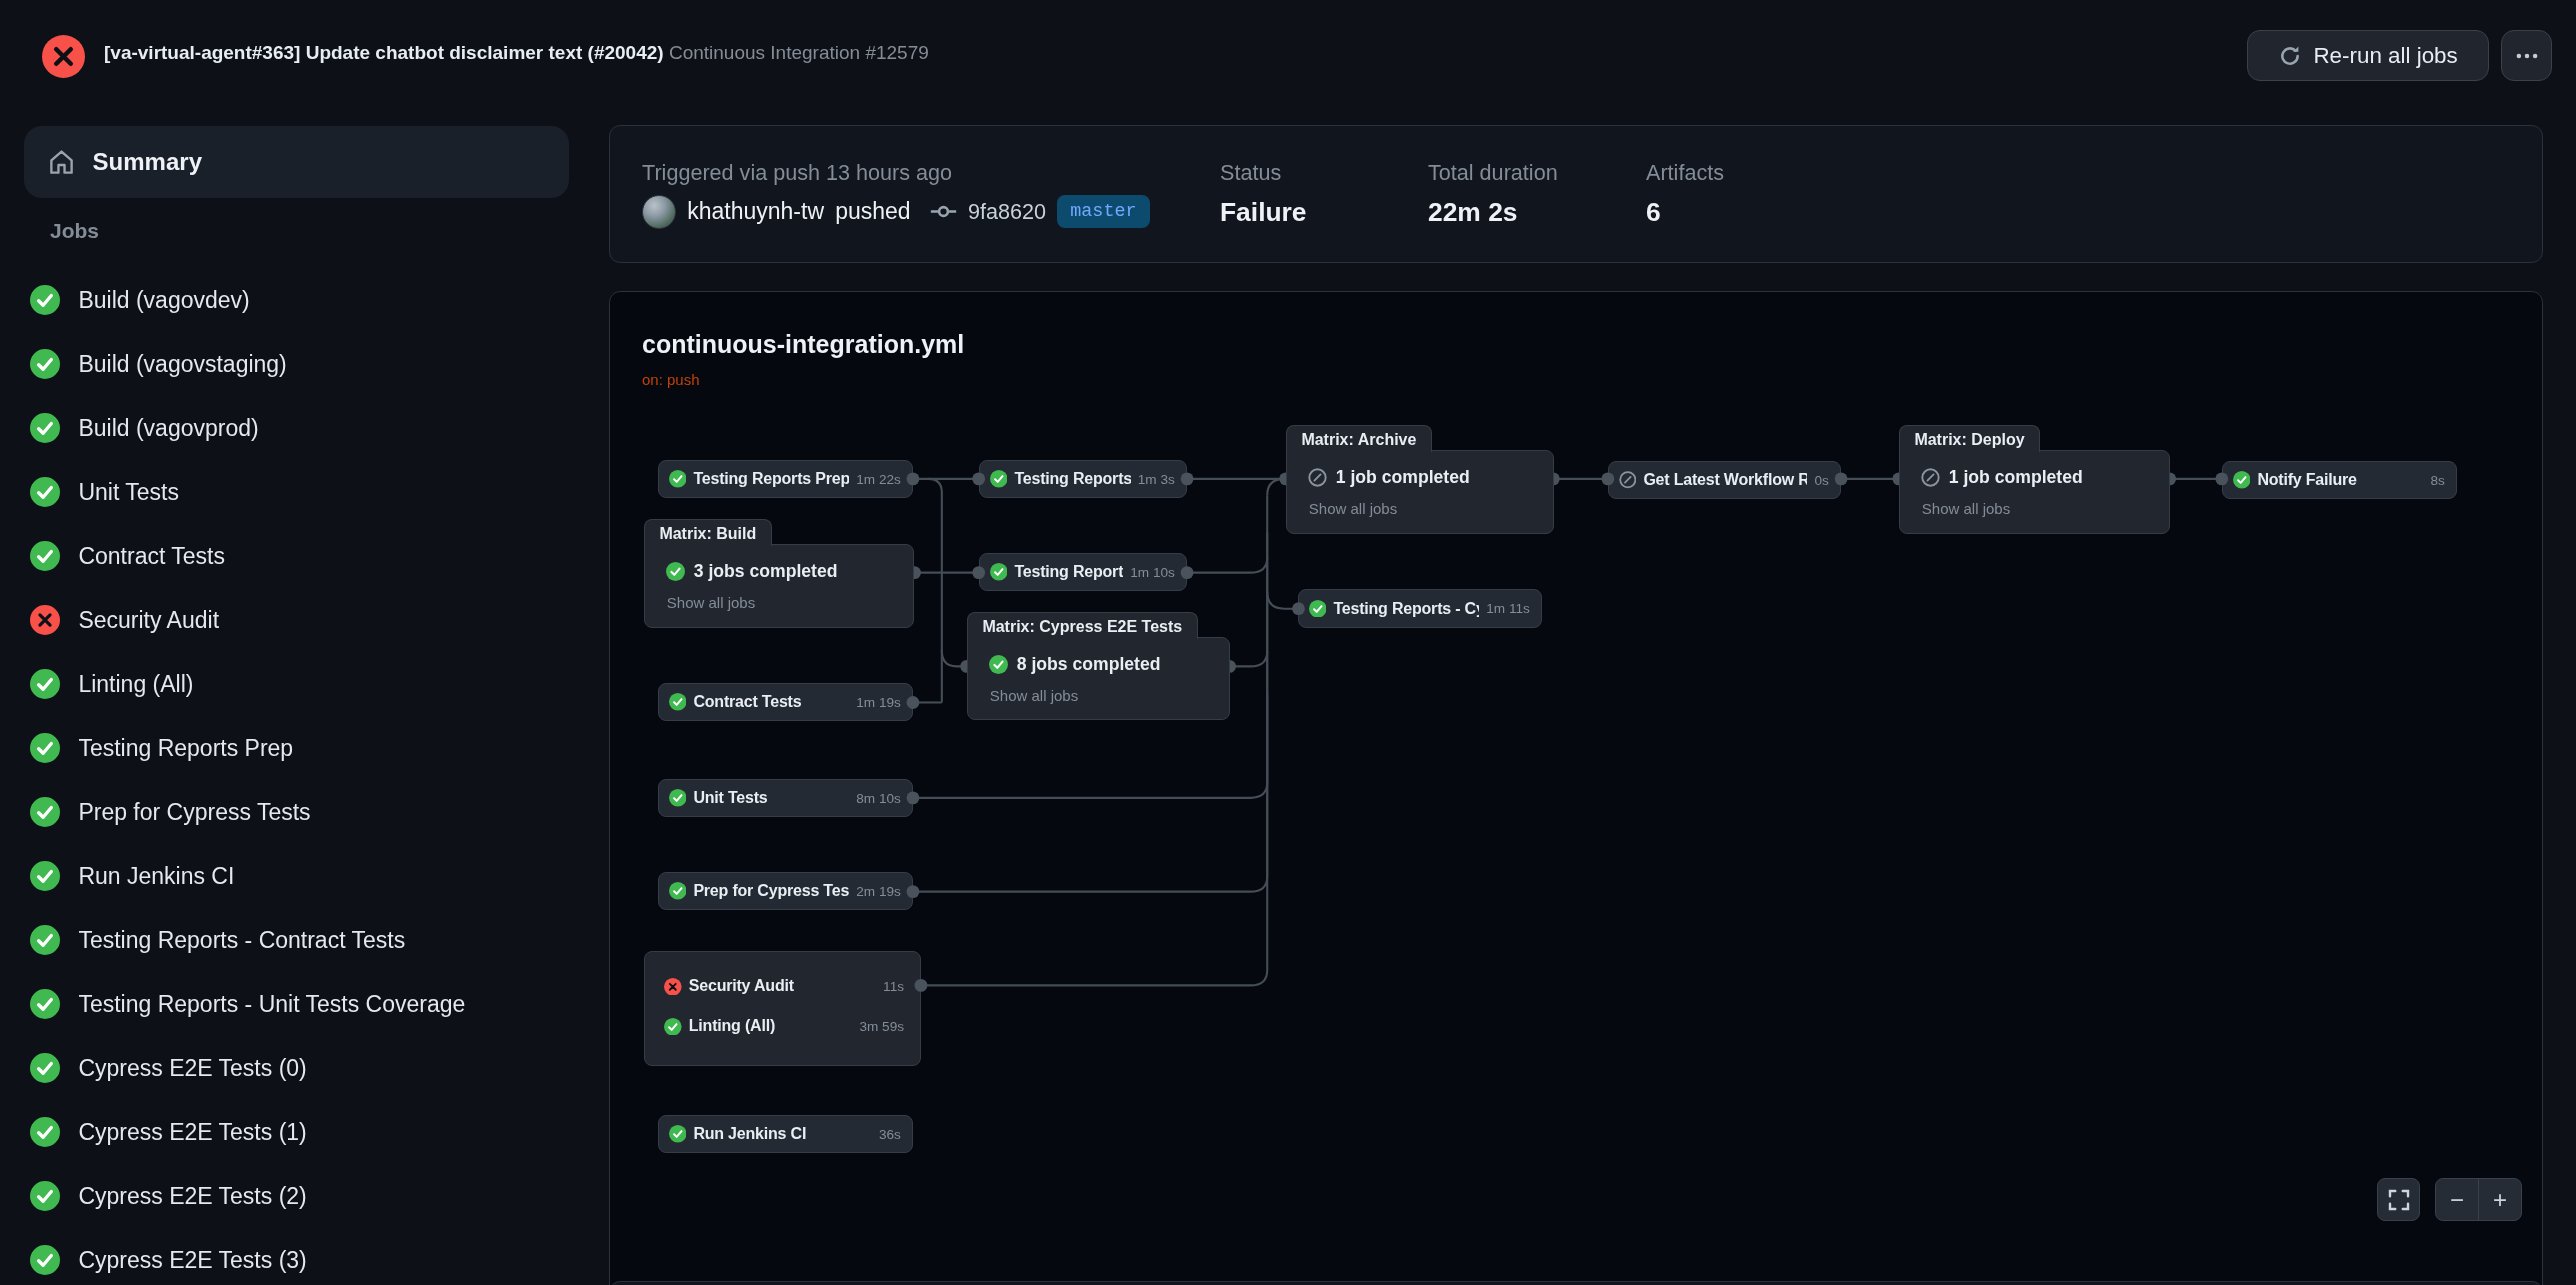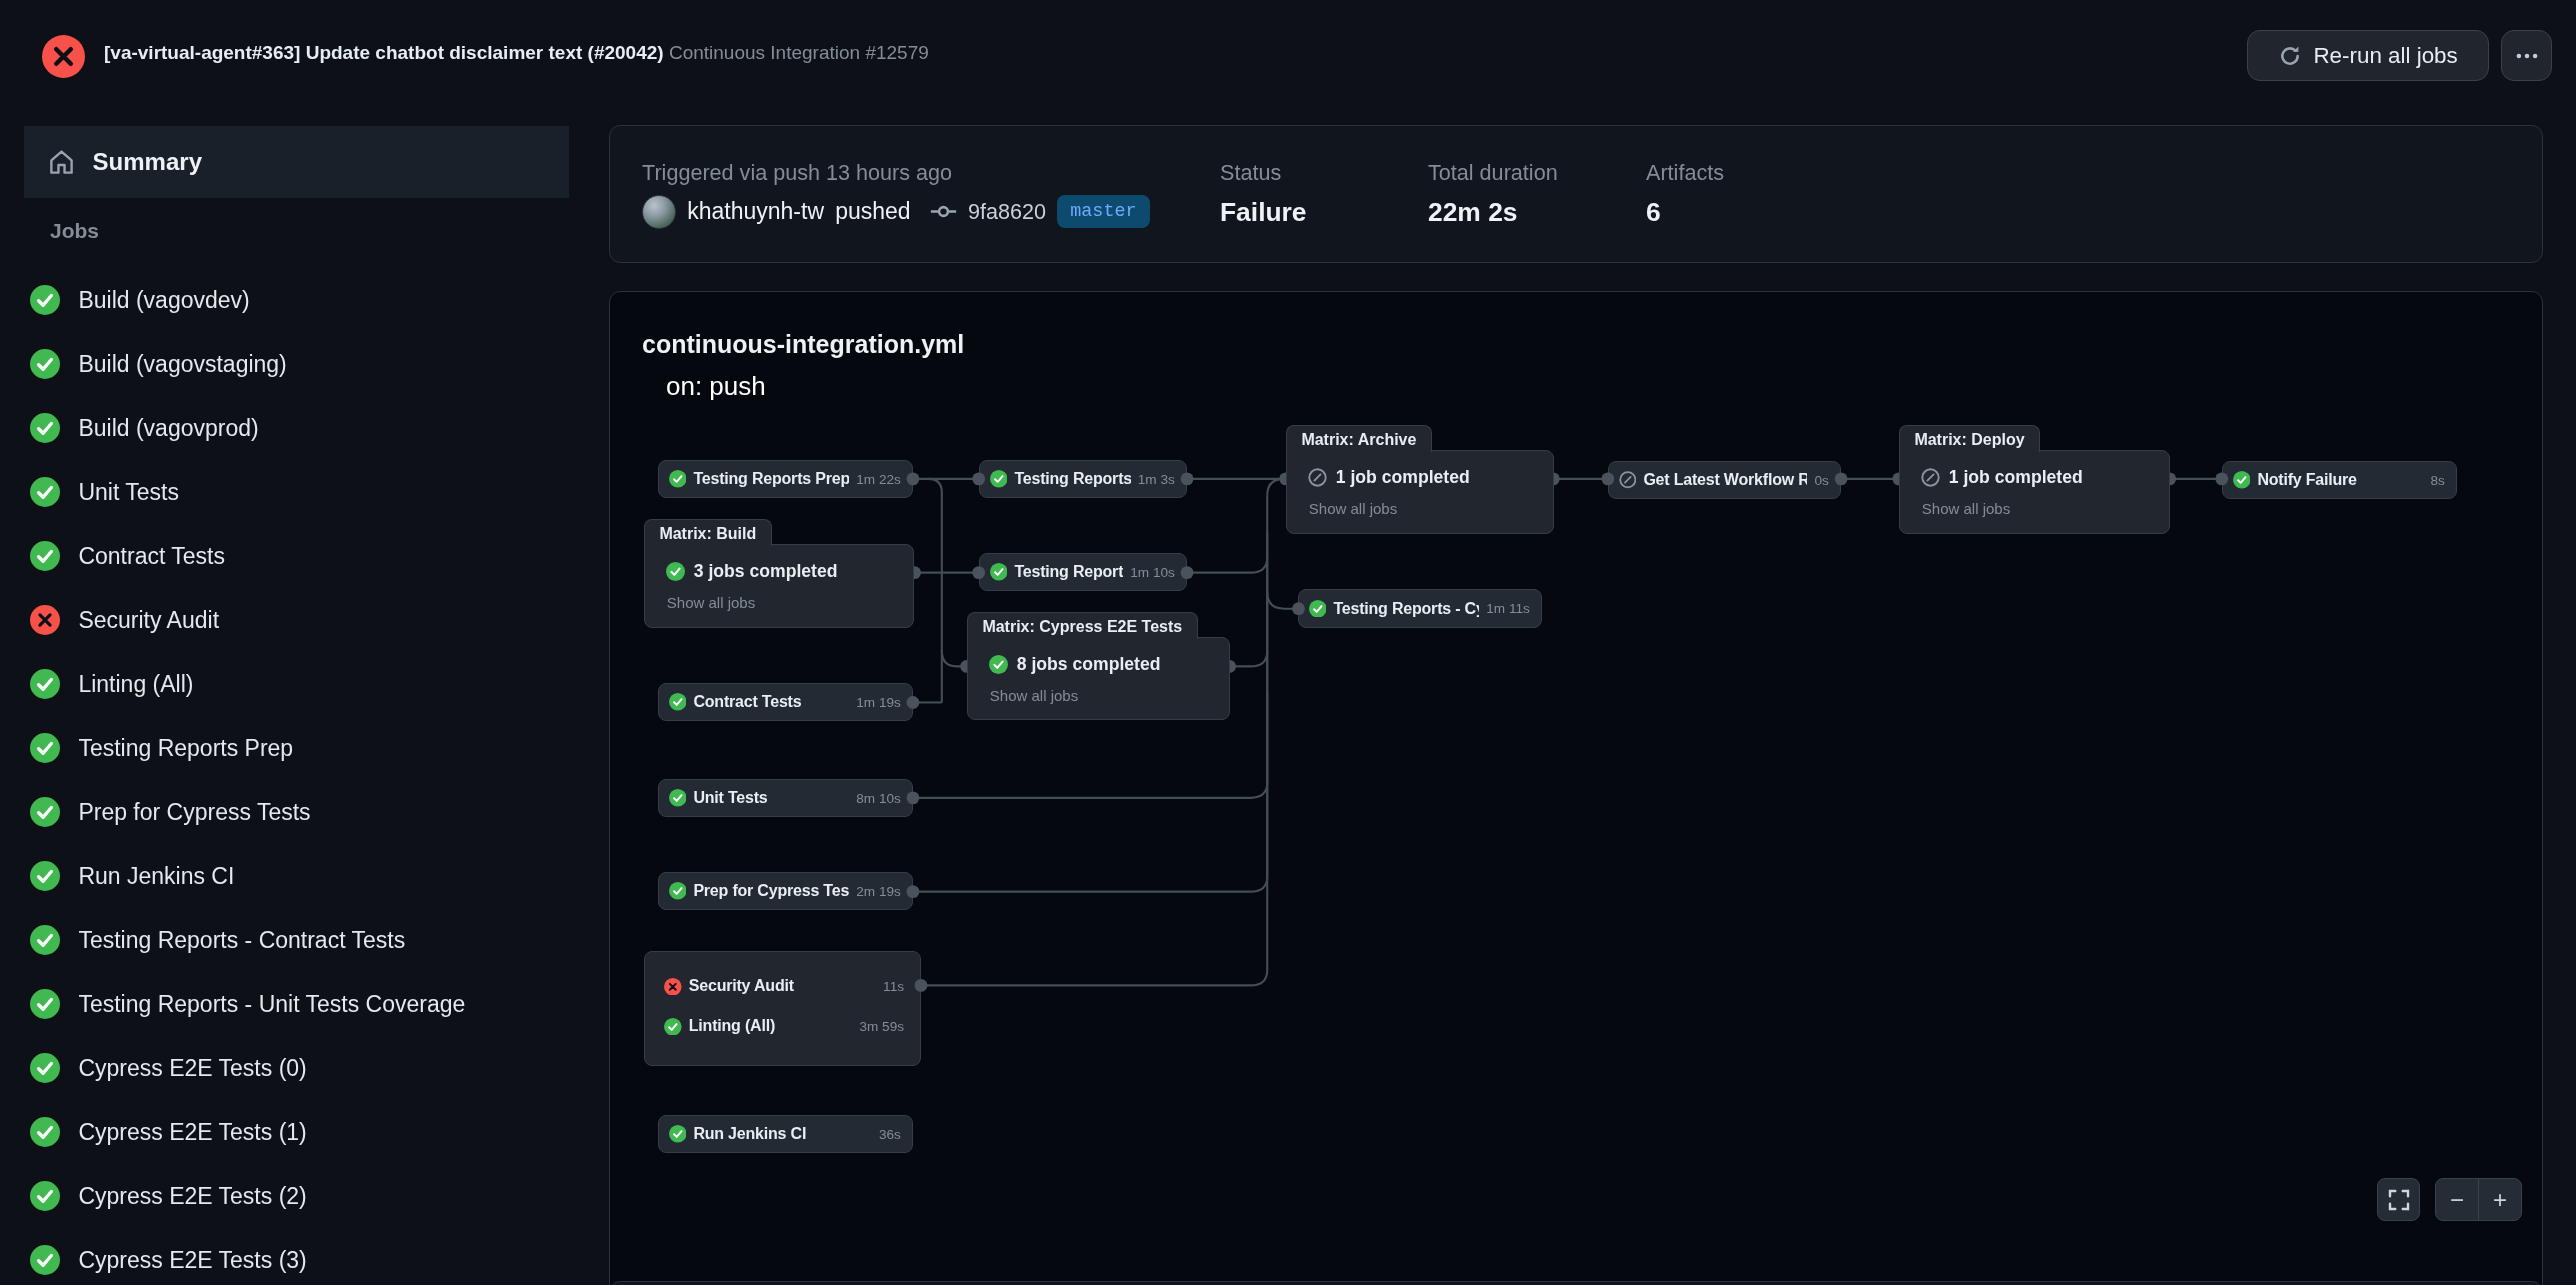--- a/index.html
+++ b/index.html
@@ -12,21 +12,21 @@
   .hdr-title{position:absolute;left:104px;top:42px;font-size:19px;font-weight:bold;white-space:nowrap;}
   .hdr-sub{font-weight:normal;color:#848d97;}
   .btn{position:absolute;background:#21262e;border:1.6px solid #3a414b;border-radius:13px;
        display:flex;align-items:center;justify-content:center;gap:11.2px;box-sizing:border-box;cursor:pointer;}
   .btn-rerun{left:2247px;top:30px;width:242px;height:51px;font-size:22.4px;color:#e6edf3;}
   .btn-kebab{left:2501px;top:30px;width:51px;height:51px;}
 
   
   .side{position:absolute;left:0;top:120px;width:593px;height:1165px;}
   .side-summary{position:absolute;left:24px;top:6.4px;width:545px;height:72px;background:#1a202a;
-      border-radius:0;display:flex;align-items:center;gap:17.6px;padding-left:24px;box-sizing:border-box;cursor:pointer;}
+      border-radius:18px;display:flex;align-items:center;gap:17.6px;padding-left:24px;box-sizing:border-box;cursor:pointer;}
   .side-summary .lbl{font-size:24px;font-weight:bold;color:#eef2f6;}
   .side-jobs-lbl{position:absolute;left:50px;top:99px;font-size:21px;font-weight:bold;color:#848d97;}
   .joblist{position:absolute;left:0;top:148px;width:593px;}
   .jobitem{height:64px;display:flex;align-items:center;gap:18.4px;padding-left:30px;cursor:pointer;}
   .jobitem .jlabel{font-size:23px;color:#e3e9ef;white-space:nowrap;}
 
   
   .card{position:absolute;background:#11151d;border:1.6px solid #2b323c;border-radius:11.2px;box-sizing:border-box;}
   .sumcard{left:609px;top:125px;width:1934px;height:138px;}
   .sc-lbl{position:absolute;top:34px;font-size:21.6px;color:#848d97;white-space:nowrap;}
@@ -37,21 +37,21 @@
           border:0.8px solid #30363d;cursor:pointer;}
   .actor{font-size:23px;color:#eef2f6;white-space:nowrap;cursor:pointer;}
   .pushed{font-size:23px;color:#eef2f6;}
   .sha{font-size:21.6px;color:#c9d1d9;cursor:pointer;}
   .branch{background:#0c4a6e;color:#74a8ff;font-family:"Liberation Mono",monospace;font-size:18.4px;
           padding:5.6px 13px;border-radius:8px;cursor:pointer;}
 
   
   .graphpanel{left:609px;top:291px;width:1934px;height:1196px;background:#05080e;overflow:hidden;}
   .g-title{position:absolute;left:32px;top:38px;font-size:25px;font-weight:bold;color:#eef2f6;}
-  .g-sub{position:absolute;left:32px;top:79px;font-size:26px;color:#ffffff;margin-left:24px;}
+  .g-sub{position:absolute;left:32px;top:79px;font-size:15px;color:#c2410c;}
   .gwrap{position:absolute;left:0;top:0;width:1934px;height:966px;}
   .edges,.dots{position:absolute;left:0;top:0;pointer-events:none;}
   .gnode{position:absolute;background:#242a33;border:1.6px solid #363d47;border-radius:8px;
          display:flex;align-items:center;gap:7.2px;padding:0 11.2px 0 9.6px;box-sizing:border-box;cursor:pointer;}
   .gnode .glabel{flex:1;font-size:16px;font-weight:bold;letter-spacing:-0.2px;color:#e9eef3;
                  white-space:nowrap;overflow:hidden;}
   .gnode .gdur{font-size:13.6px;color:#848d97;white-space:nowrap;}
   .gmatrix{position:absolute;cursor:pointer;}
   .gmatrix .tab{display:inline-block;position:relative;z-index:2;background:#21262f;border:1.6px solid #363d47;
       border-bottom:none;border-radius:8px 8px 0 0;padding:0 14.4px;height:27px;line-height:27px;

